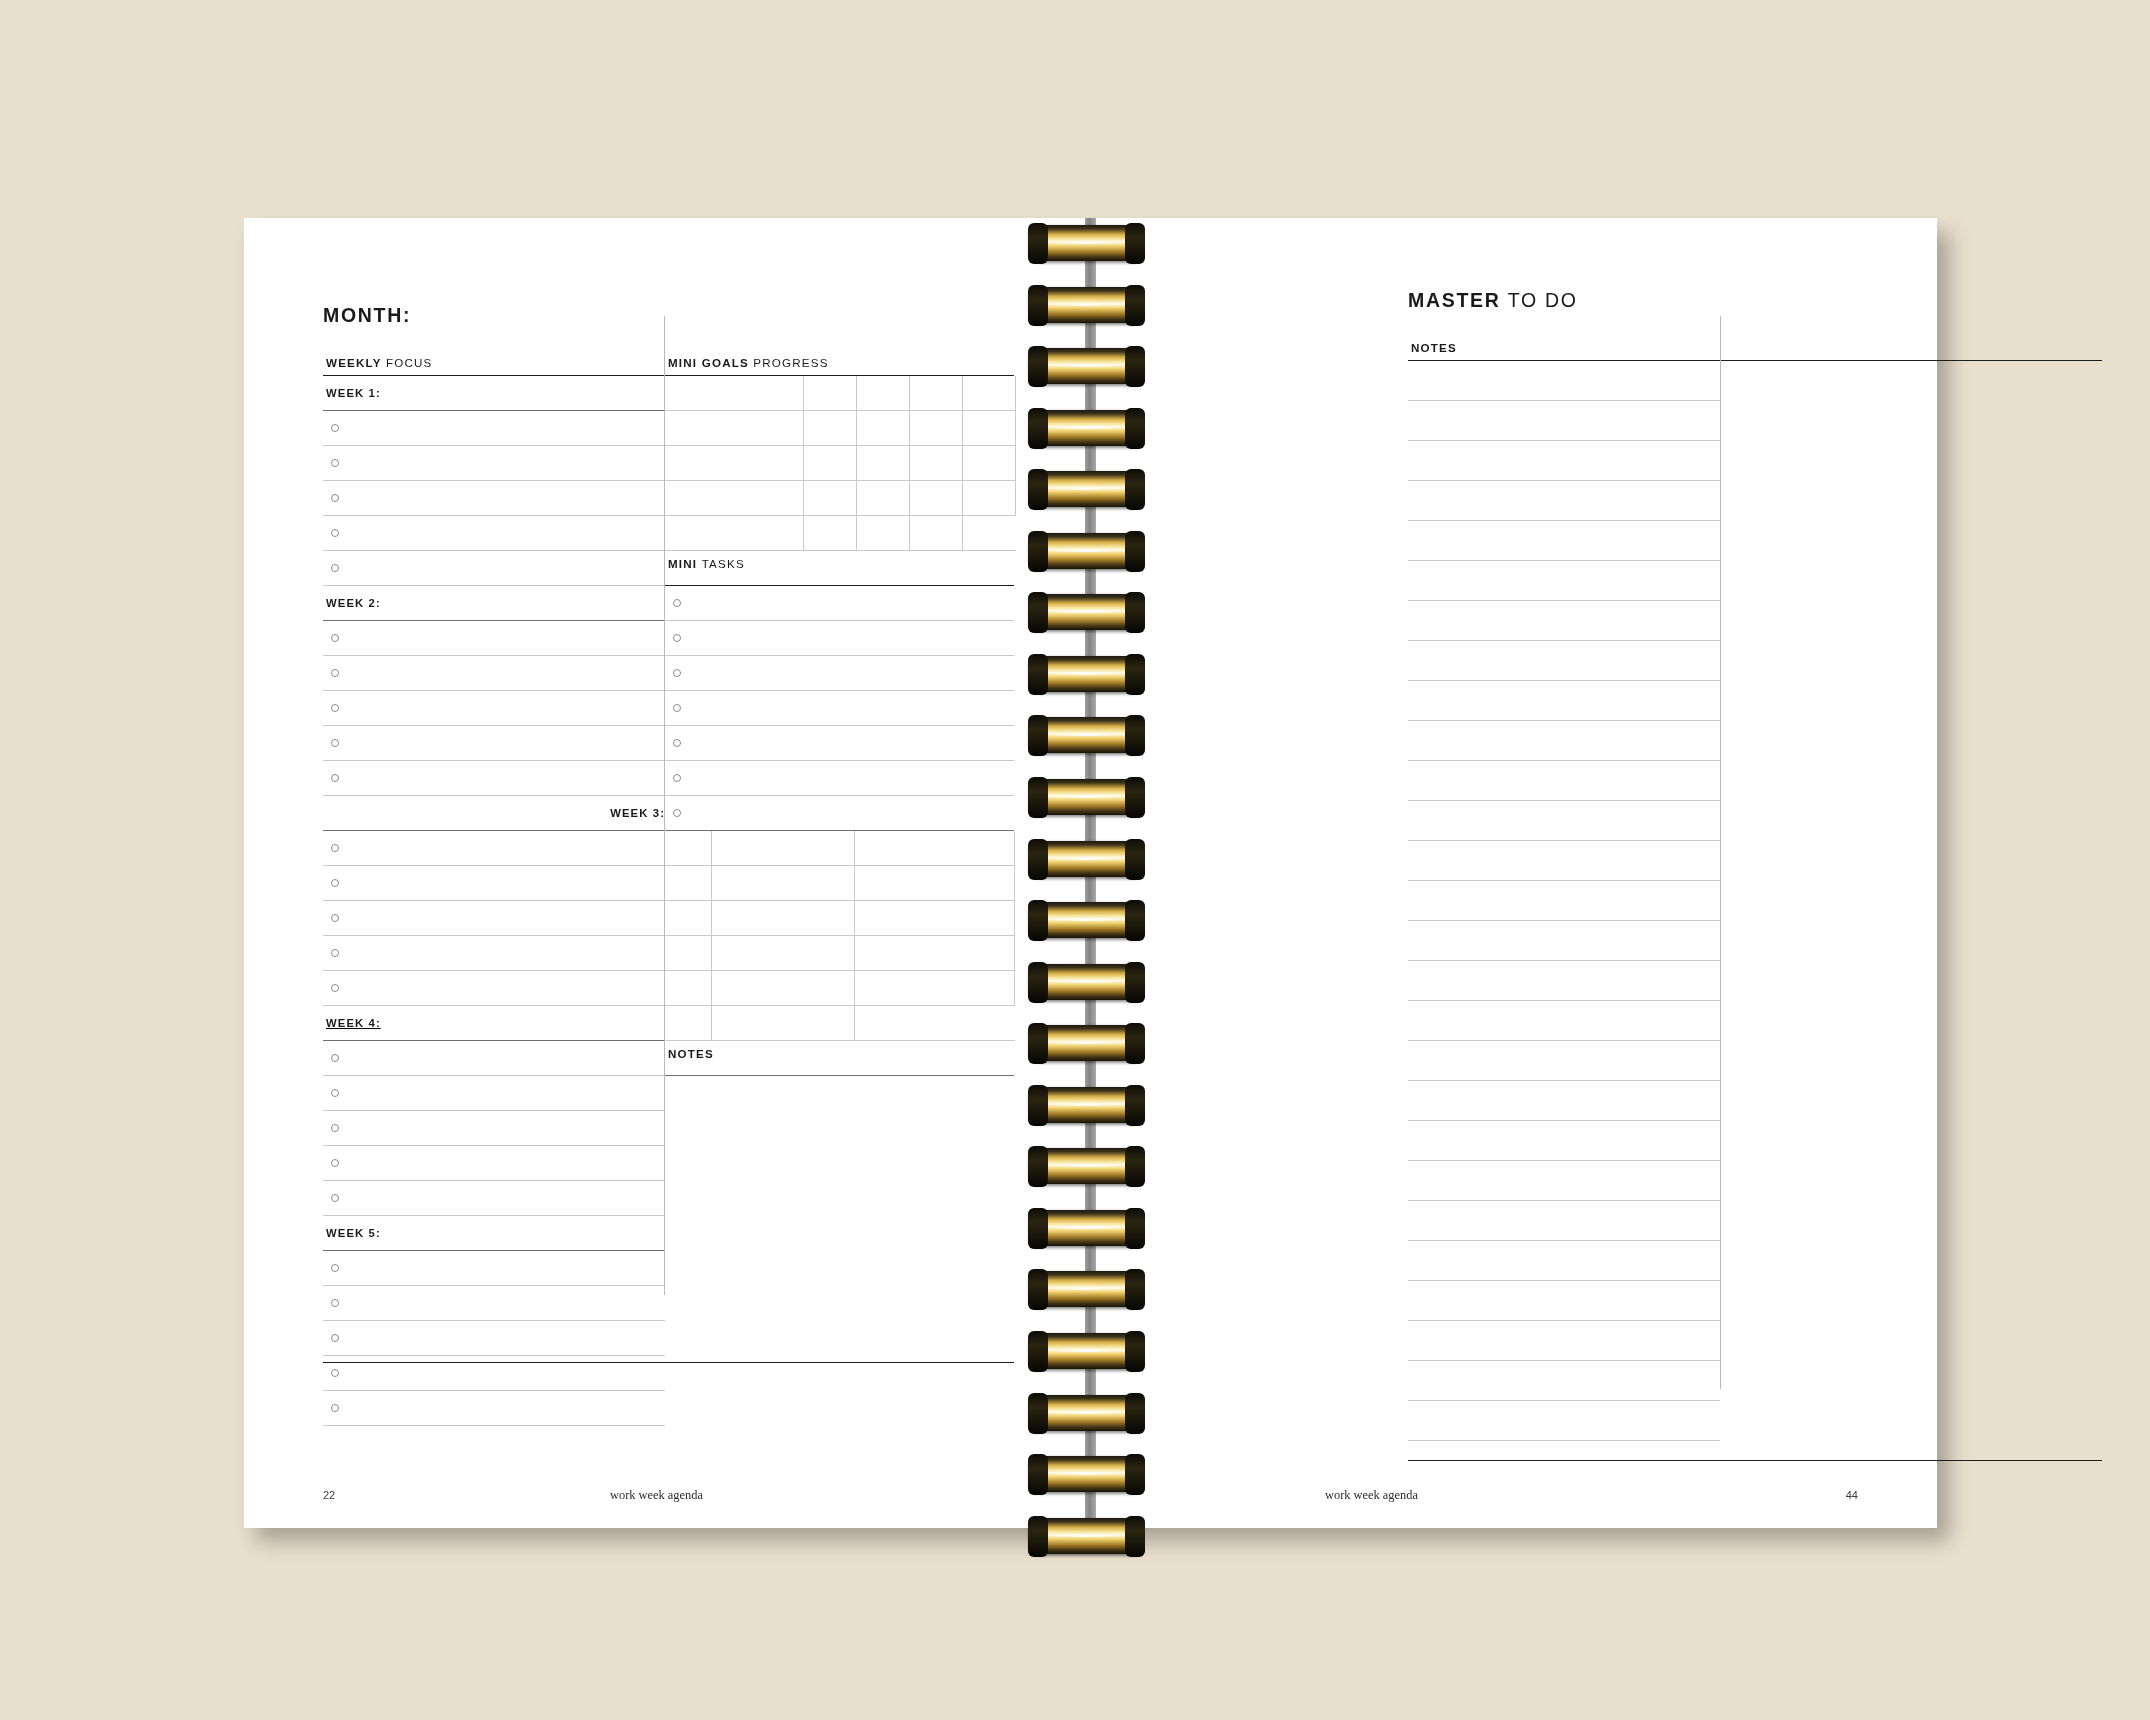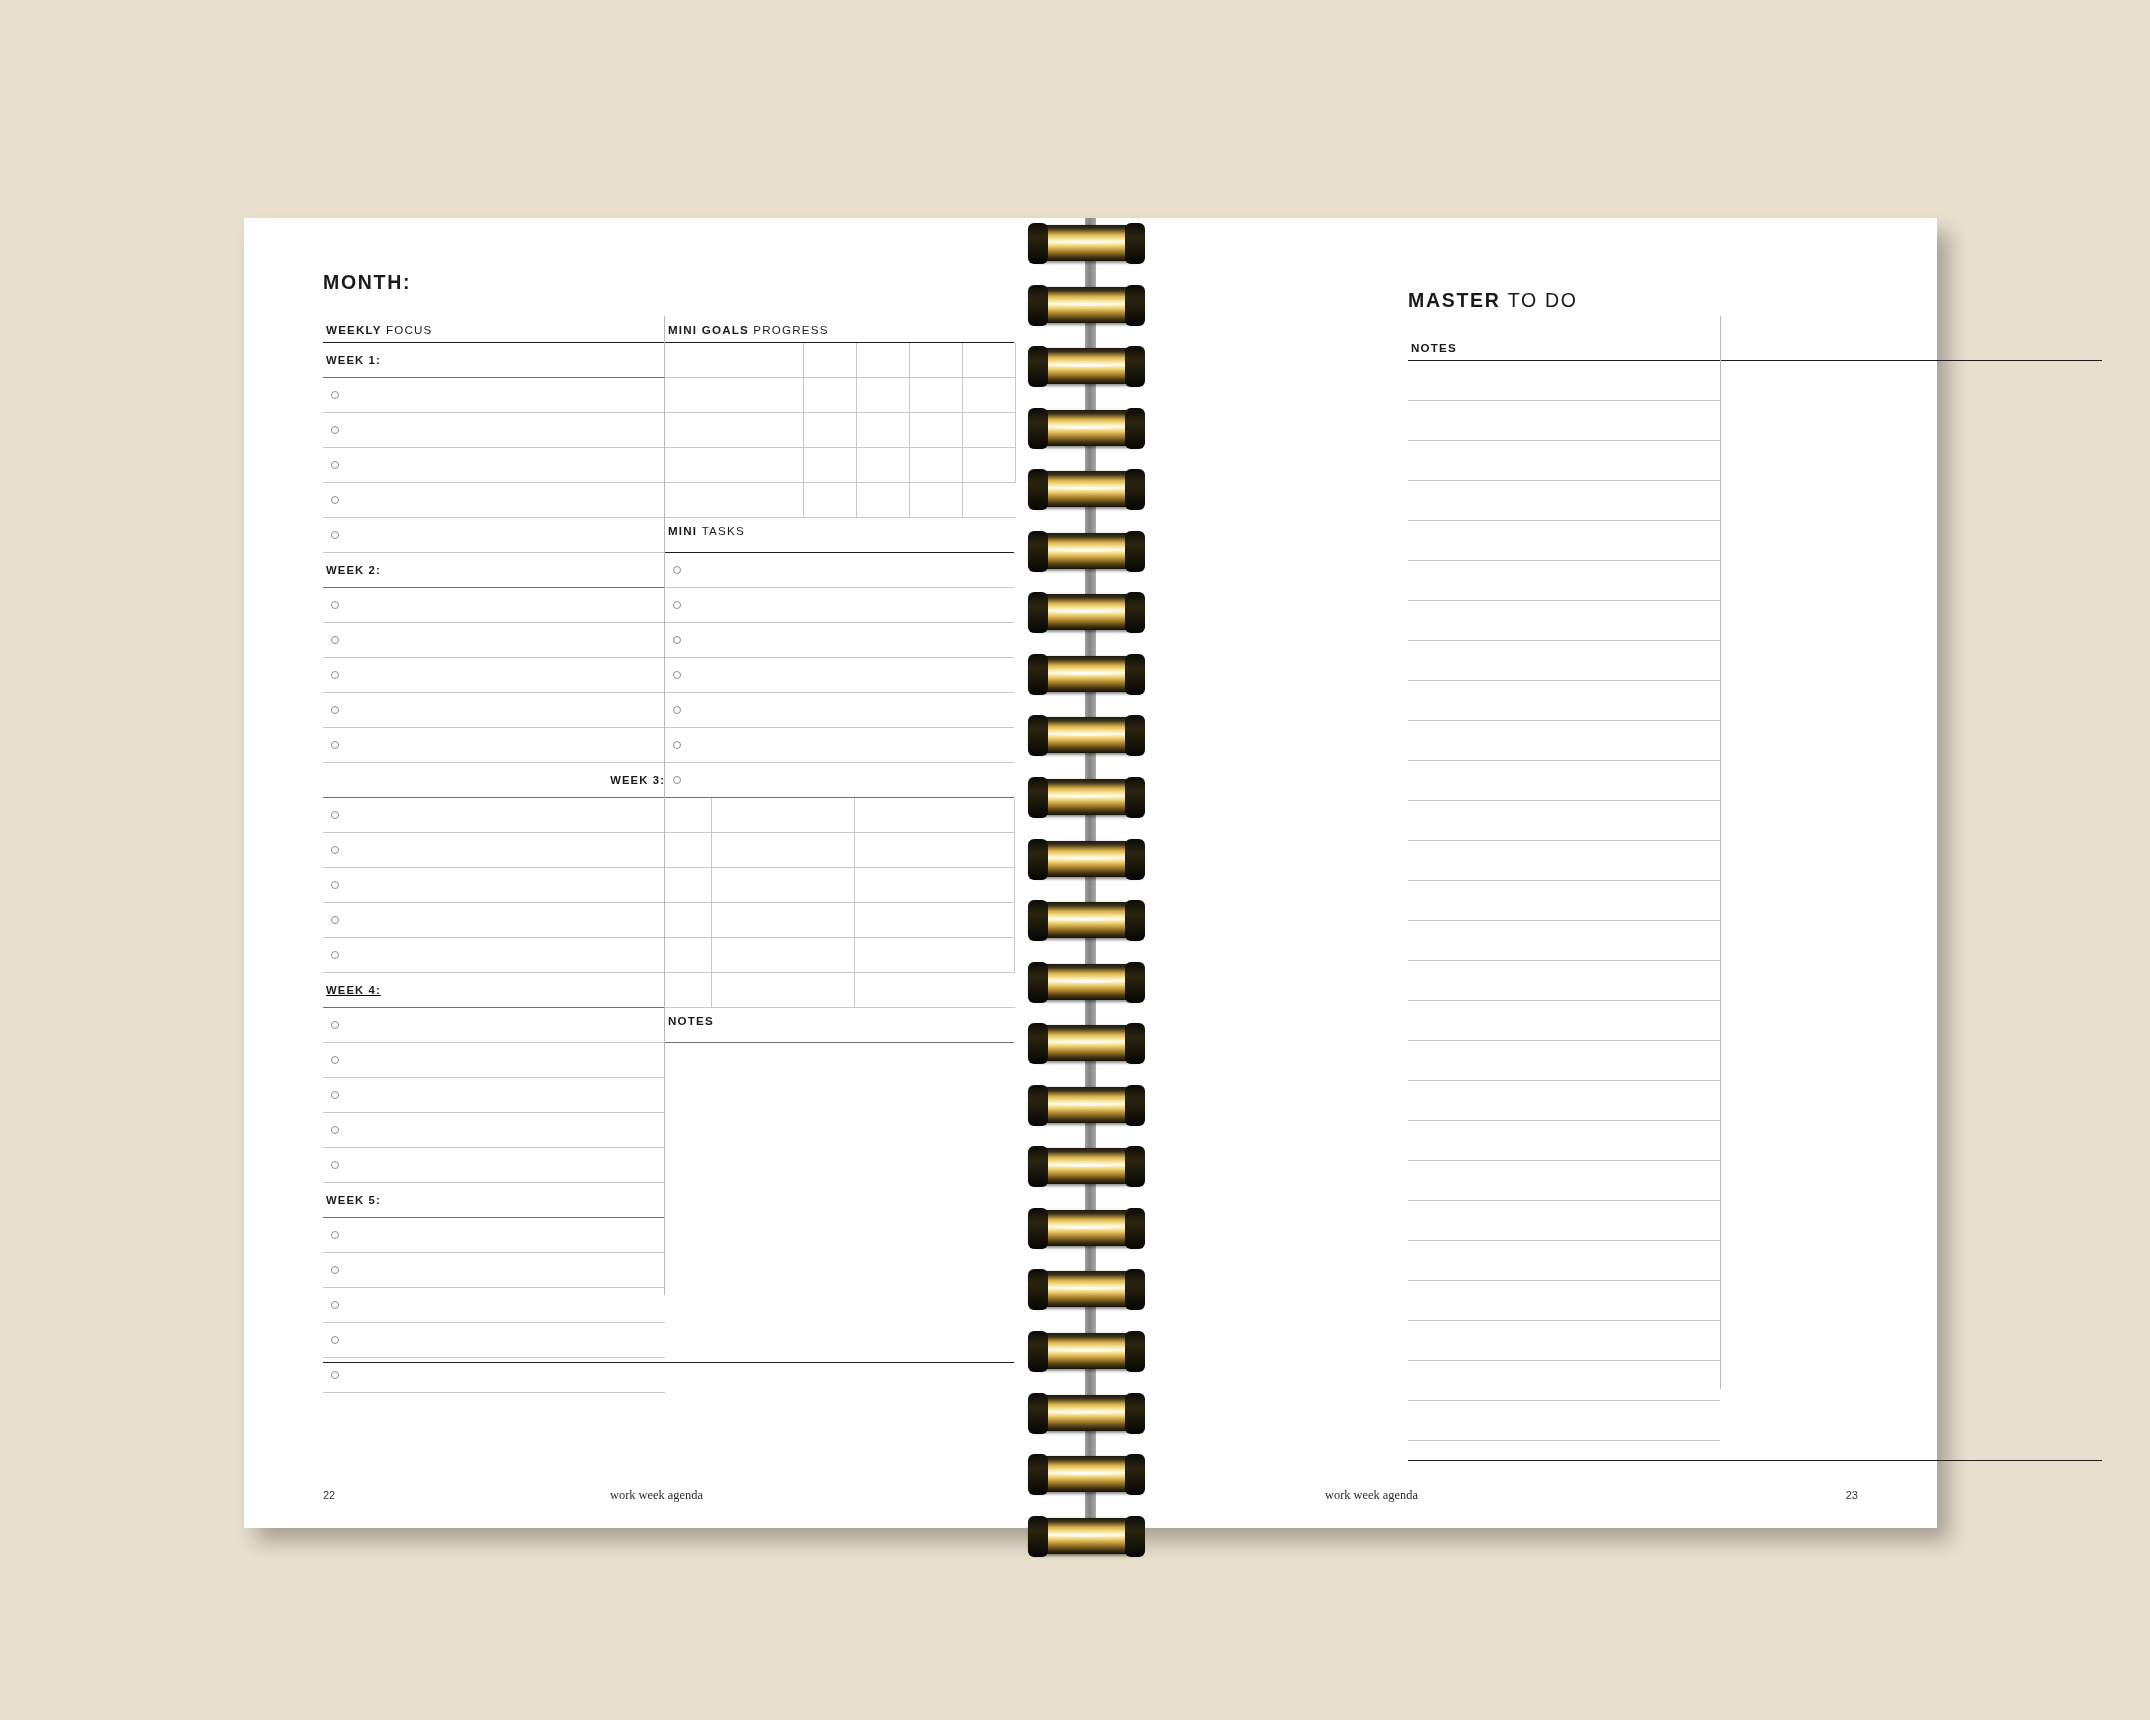--- a/index.html
+++ b/index.html
@@ -33,21 +33,21 @@
     height: 100%;
     box-sizing: border-box;
   }
   #page-left  { left: 0;      width: 846px; }
   #page-right { left: 846px; width: 847px; }
 
   
   .content-left {
     position: absolute;
     left: 79px;
-    top: 53px;
+    top: 86px;
     width: 691px;
   }
   .content-right {
     position: absolute;
     left: 318px;
     top: 71px;
     width: 694px;
   }
 
   
@@ -497,21 +497,21 @@
         </div>
         <div class="rp-col-b"></div>
       </div>
     </div>
 
     <div class="rp-divider"></div>
     <div class="rp-bottom-rule"></div>
 
     <div class="footer" id="footer-right">
       <span class="cap">work week agenda</span>
-      <span class="pg">23</span>
+      <span class="pg">44</span>
     </div>
   </div>
 </div>
 
 <div id="spine"></div>
 <div id="coils">
     <div class="coil" style="top: 0px;">
       <span class="hl"></span>
     </div>
     <div class="coil" style="top: 62px;">

